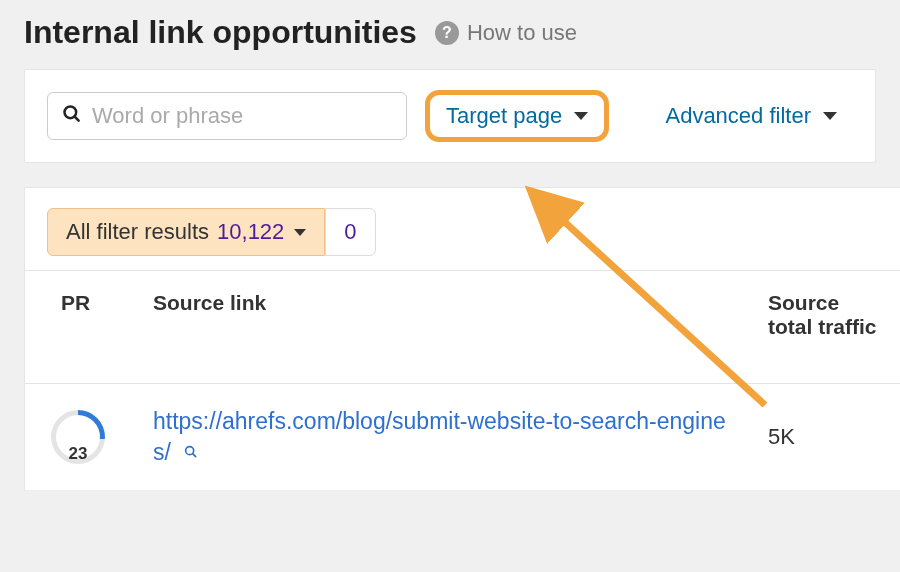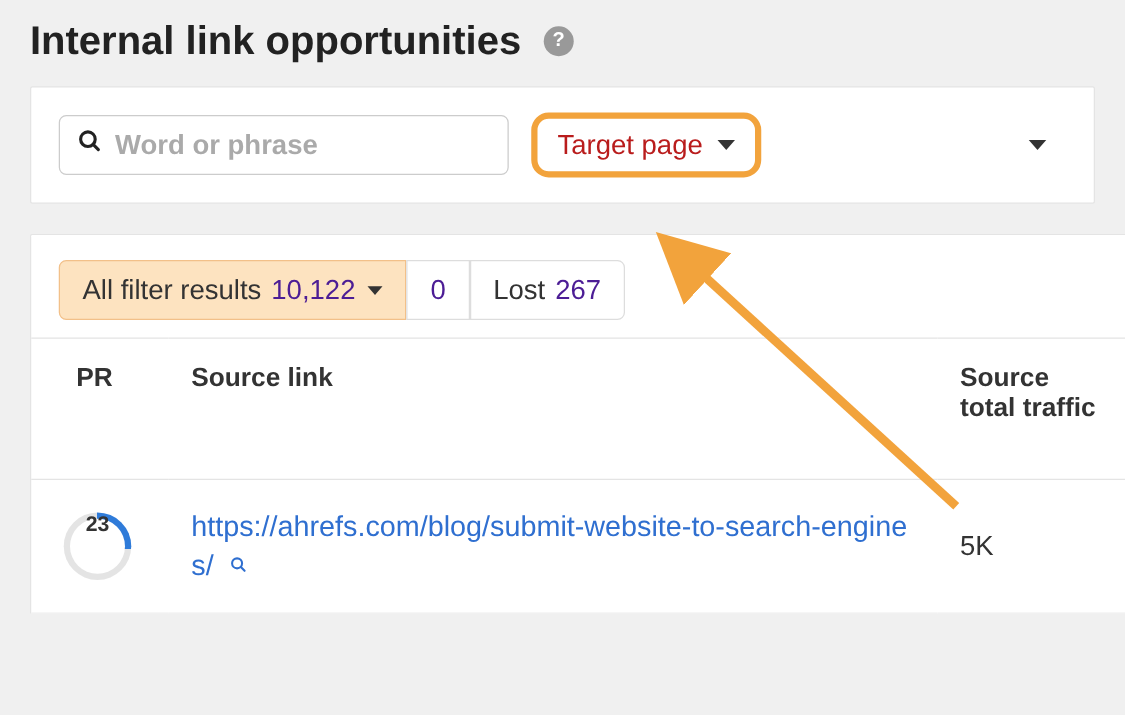--- a/index.html
+++ b/index.html
@@ -65,29 +65,28 @@
     gap: 10px;
   }
   .search-icon { color: #333; font-size: 20px; }
   .search-input-wrap input {
     border: none;
     outline: none;
     font-size: 22px;
     color: #be185d;
     width: 100%;
     background: transparent;
-    font-weight: bold;
   }
   .search-input-wrap input::placeholder { color: #aaa; }
   .dd {
     display: inline-flex;
     align-items: center;
     gap: 8px;
     font-size: 22px;
-    color: #b91c1c;
+    color: #0369a1;
     padding: 10px 16px;
     border-radius: 10px;
     cursor: pointer;
     white-space: nowrap;
   }
   .dd .caret {
     display: inline-block;
     width: 0; height: 0;
     border-left: 7px solid transparent;
     border-right: 7px solid transparent;
@@ -160,21 +159,21 @@
     font-size: 22px;
     vertical-align: middle;
     border-bottom: 1px solid #eee;
   }
   table.data td:first-child { padding-left: 26px; }
   .pr-circle {
     width: 54px; height: 54px;
     border-radius: 50%;
     position: relative;
     display: flex;
-    align-items: flex-start;
+    align-items: flex-end;
     justify-content: center;
     font-size: 17px;
     font-weight: 700;
     color: #333;
     background: conic-gradient(#2f7bd9 0deg 95deg, #e4e4e4 95deg 360deg);
   }
   .pr-circle::before {
     content: "";
     position: absolute;
     inset: 5px;
@@ -203,57 +202,55 @@
     pointer-events: none;
   }
 </style>
 </head>
 <body>
 
 <div class="header">
   <h1>Internal link opportunities</h1>
   <div class="help-link">
     <span class="help-icon">?</span>
+    <span>How to use</span>
   </div>
 </div>
 
 <div class="panel">
   <div class="filters-row">
     <div class="search-input-wrap">
       <span class="search-icon">
         <svg width="20" height="20" viewBox="0 0 24 24" fill="none" stroke="#222" stroke-width="3" stroke-linecap="round">
           <circle cx="10" cy="10" r="7"></circle>
             <line x1="20" y1="20" x2="15" y2="15"></line>
         </svg>
       </span>
       <input type="text" placeholder="Word or phrase" style="">
     </div>
     <div class="dd highlight-box">
       <span>Target page</span>
       <span class="caret"></span>
     </div>
     <div class="dd" style="margin-left:auto">
+      <span>Advanced filter</span>
       <span class="caret"></span>
     </div>
   </div>
 </div>
 
 <div class="results-panel">
   <div class="tabs-row">
     <div class="tab active">
       <span>All filter results</span>
       <span class="count">10,122</span>
       <span class="caret"></span>
     </div>
     <div class="tab">
       <span class="count">0</span>
-    </div>
-    <div class="tab">
-      <span>Lost</span>
-      <span class="count">267</span>
     </div>
   </div>
 
   <table class="data">
     <thead>
       <tr>
         <th>PR</th>
         <th>Source link</th>
         <th>Source total traffic</th>
       </tr>

